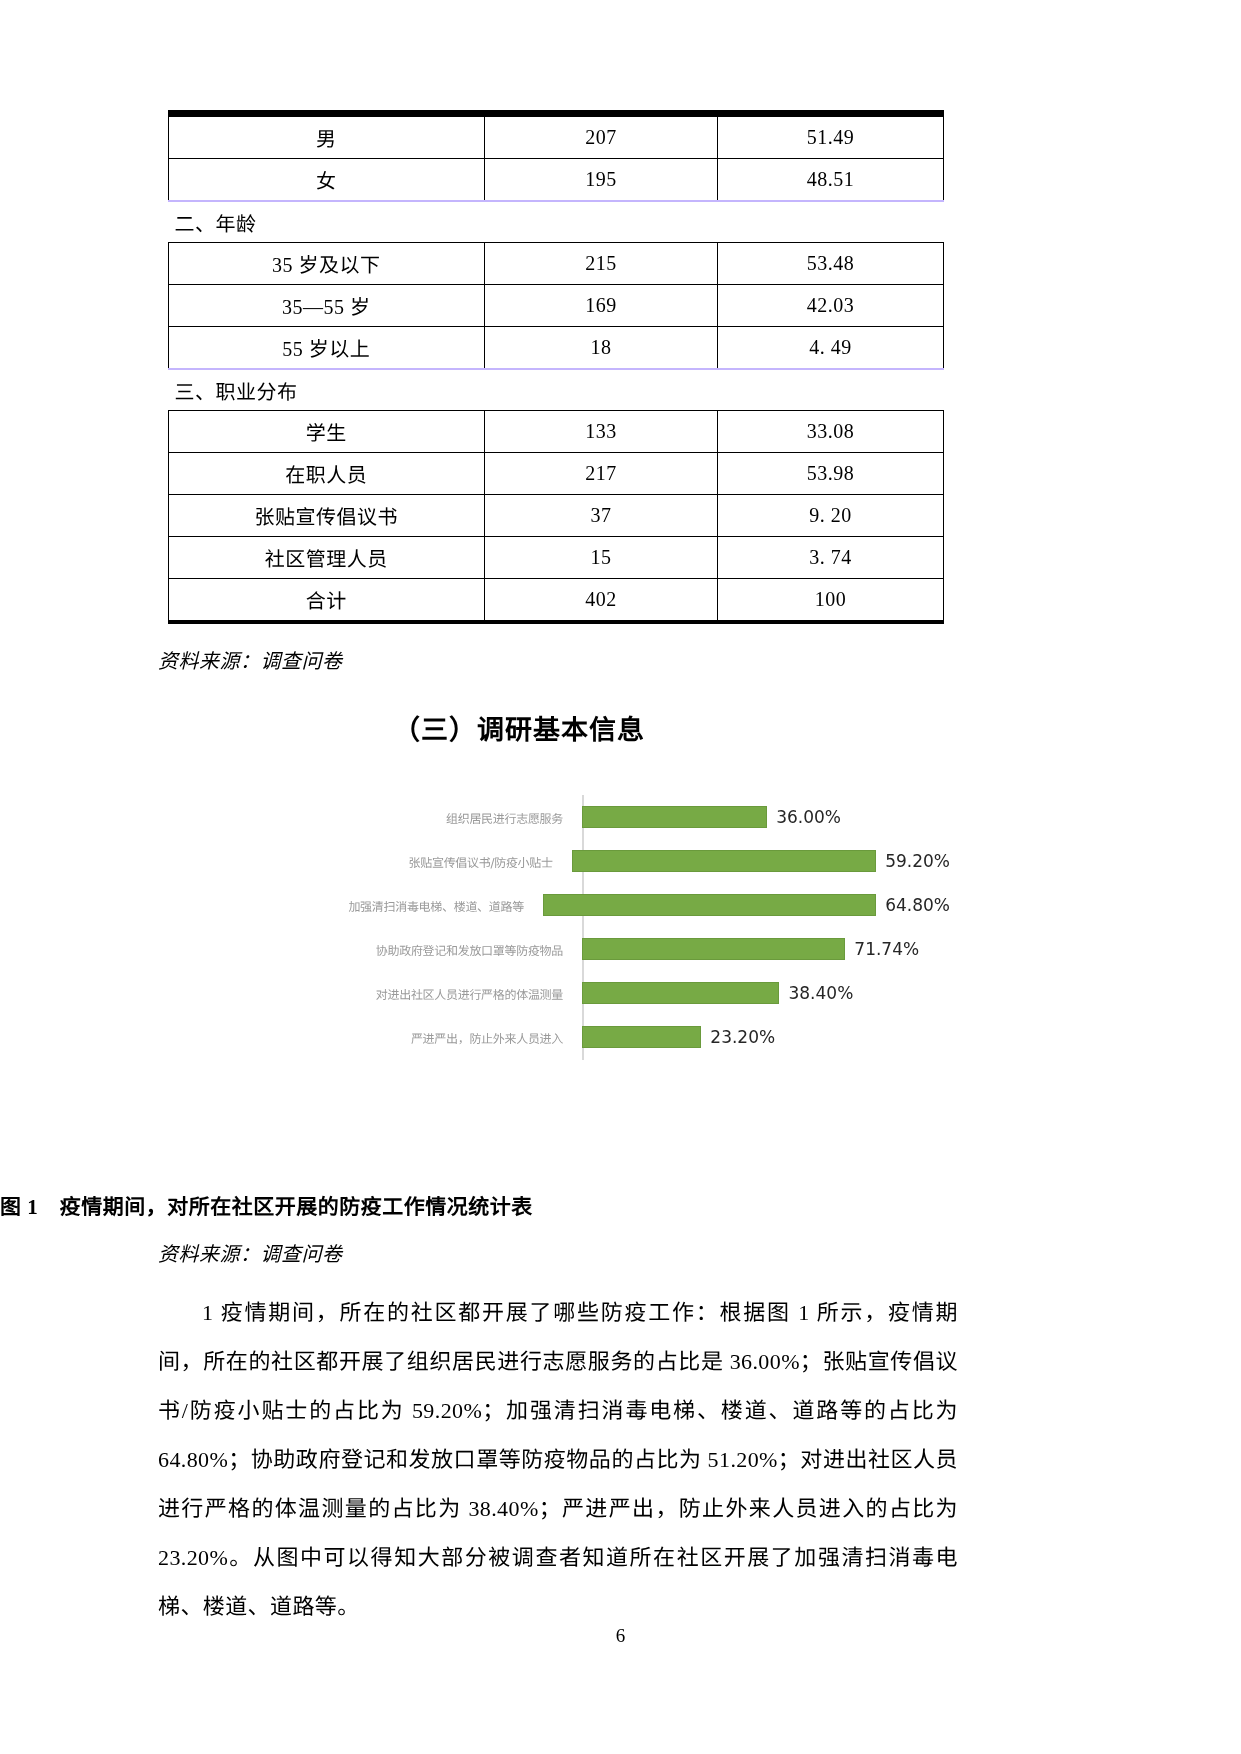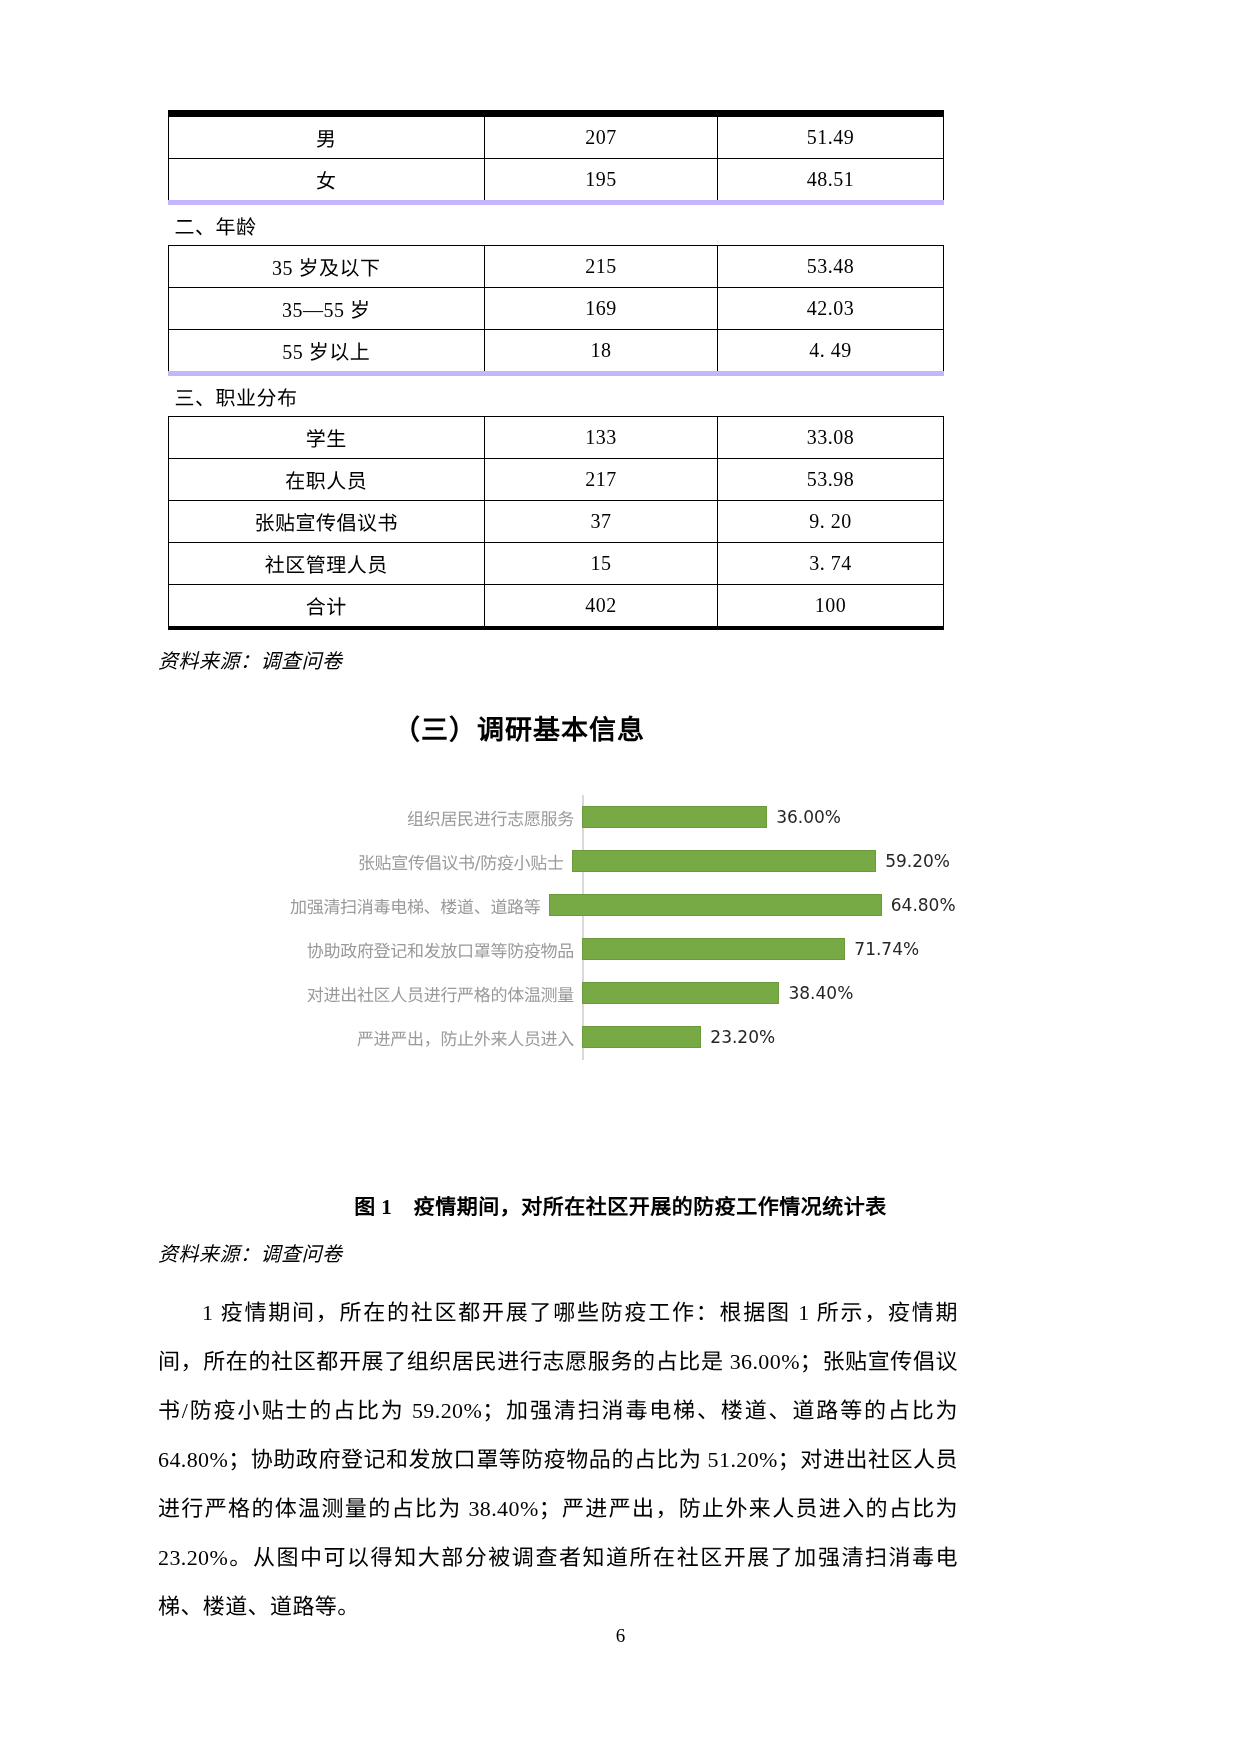--- a/index.html
+++ b/index.html
@@ -46,21 +46,21 @@
   table.stat-table td.col-label { width: 41%; }
   table.stat-table td.col-num   { width: 30%; }
   table.stat-table td.col-pct   { width: 29%; }
 
   tr.top-rule td {
     border-top: 7px solid #000;
   }
   tr.section-row td {
     border-left: none;
     border-right: none;
-    border-top: 5px solid #c4b5fd;
+    border-top: 2px solid #c4b5fd;
     border-bottom: 1px solid #000;
     text-align: left;
     padding-left: 6px;
     height: 40px;
   }
   tr.bottom-rule td {
     border-bottom: 4px solid #000;
   }
 
   
@@ -111,24 +111,24 @@
   .bar-row {
     position: relative;
     display: flex;
     align-items: center;
     height: 44px;
     margin-bottom: 0;
   }
   .bar-label {
     width: 292px;
     text-align: right;
-    padding-right: 8px;
+    padding-right: 19px;
     box-sizing: border-box;
     font-family: "DejaVu Sans", "Liberation Sans", sans-serif;
-    font-size: 17px;
+    font-size: 12px;
     color: #9a9a9a;
     white-space: nowrap;
     letter-spacing: -0.3px;
   }
   .bar-track {
     position: relative;
     flex: 1;
     height: 100%;
     display: flex;
     align-items: center;
@@ -146,21 +146,21 @@
     margin-left: 9px;
     white-space: nowrap;
   }
 
   
   .fig-caption {
     position: absolute;
     left: 0;
     top: 1190px;
     width: 1241px;
-    text-align: center;
+    text-align: left;
     font-size: 21px;
     font-weight: bold;
     letter-spacing: 0.5px;
   }
 
   
   .body-para {
     position: absolute;
     left: 158px;
     top: 1288px;

